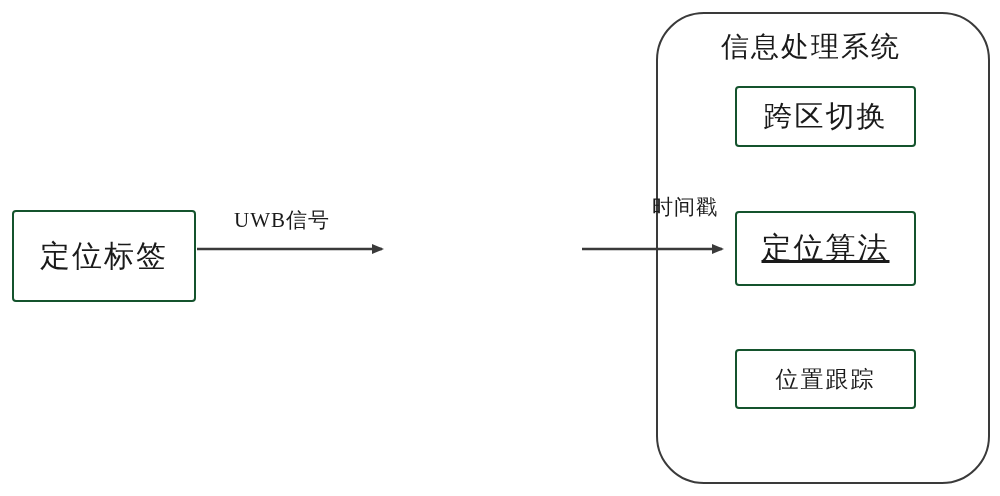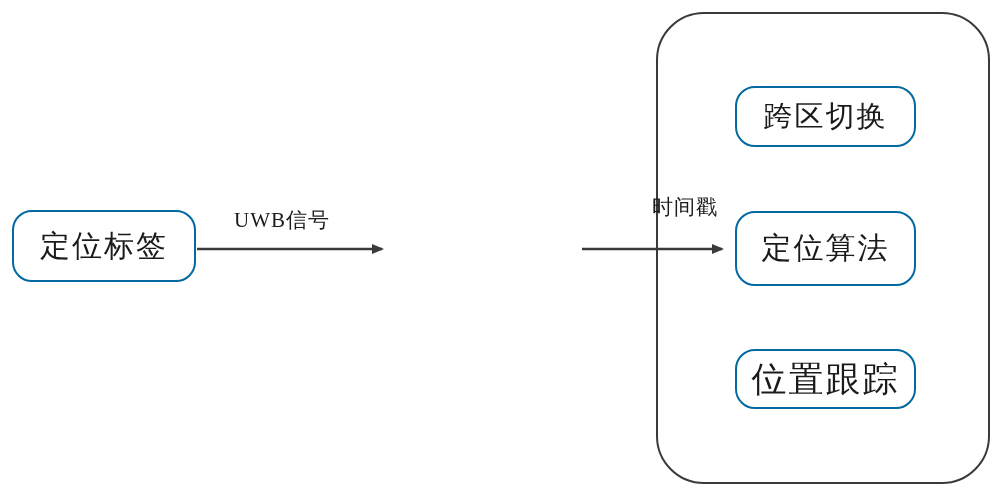--- a/index.html
+++ b/index.html
@@ -12,22 +12,22 @@
     width: 1000px;
     height: 496px;
     background: #ffffff;
     font-family: "Liberation Serif", "DejaVu Serif", serif;
     color: #1a1a1a;
     overflow: hidden;
   }
   .box {
     position: absolute;
     box-sizing: border-box;
-    border: 2px solid #0369a1;
-    border-radius: 20px;
+    border: 2px solid #14532d;
+    border-radius: 4px;
     background: #ffffff;
     display: flex;
     align-items: center;
     justify-content: center;
     font-size: 30px;
     letter-spacing: 2px;
     white-space: nowrap;
   }
   .container-box {
     position: absolute;
@@ -55,37 +55,38 @@
     width: 1000px;
     height: 496px;
     pointer-events: none;
   }
 </style>
 </head>
 <body>
 
 <div id="stage">
 
-  <div class="box" style="left:12px; top:210px; width:184px; height:72px;">
+  <div class="box" style="left:12px; top:210px; width:184px; height:92px;">
     <span>定位标签</span>
   </div>
 
 
   <div class="container-box" style="left:656px; top:12px; width:334px; height:472px;"></div>
 
+  <div class="system-title" style="left:721px; top:28px;">信息处理系统</div>
 
   <div class="box" style="left:735px; top:86px; width:181px; height:61px; font-size:29px;">
     <span>跨区切换</span>
   </div>
 
-  <div class="box" style="left:735px; top:211px; width:181px; height:75px;">
+  <div class="box" style="left:735px; top:211px; width:181px; height:75px;text-decoration:underline;">
     <span>定位算法</span>
   </div>
 
-  <div class="box" style="left:735px; top:349px; width:181px; height:60px; font-size:35px;">
+  <div class="box" style="left:735px; top:349px; width:181px; height:60px; font-size:23px;">
     <span>位置跟踪</span>
   </div>
 
   <div class="edge-label" style="left:234px; top:206px;">UWB信号</div>
 
   <div class="edge-label" style="left:617px; top:193px;margin-left:35px;">时间戳</div>
 
   <svg class="arrow-layer" viewBox="0 0 1000 496" xmlns="http://www.w3.org/2000/svg">
     <defs>
       <marker id="arrowhead" markerWidth="12" markerHeight="10" refX="10" refY="5" orient="auto" markerUnits="userSpaceOnUse">

